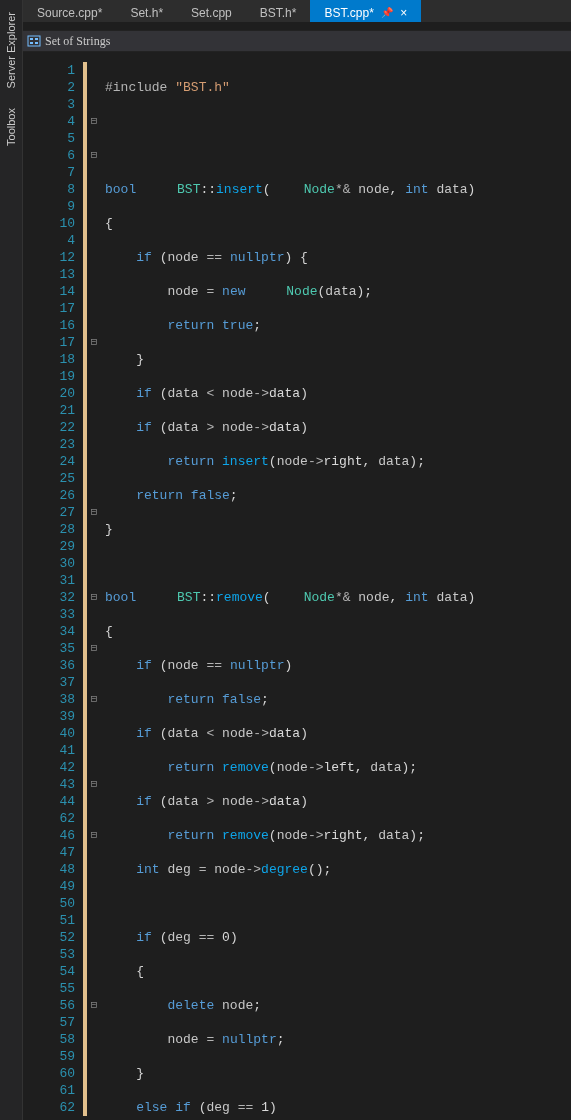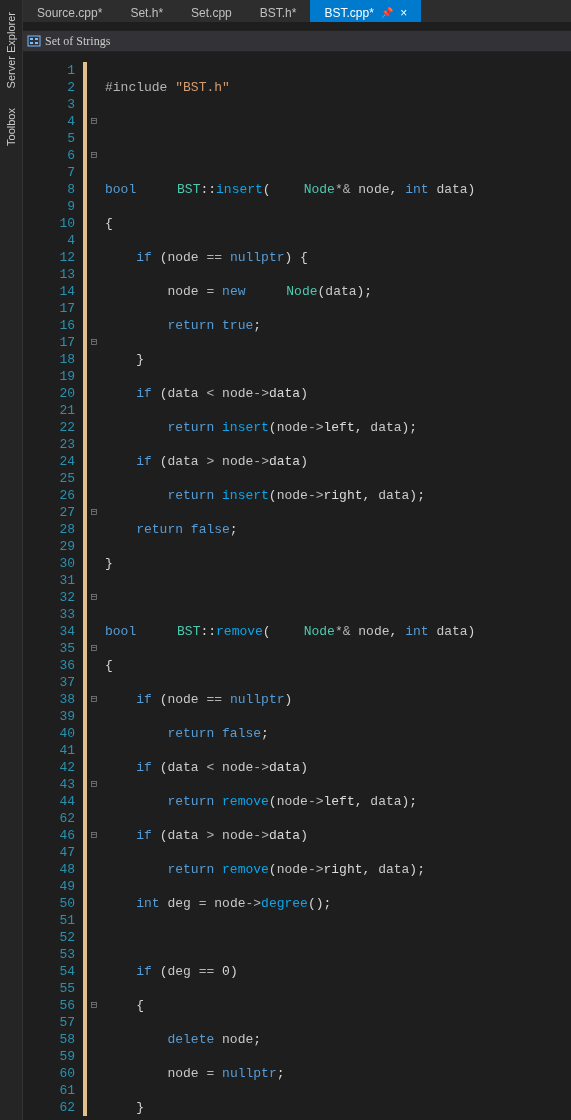--- a/index.html
+++ b/index.html
@@ -389,21 +389,20 @@
 <div class="line"><span class="op">#include</span> <span class="str">"BST.h"</span></div>
 <div class="line"></div>
 <div class="line"></div>
 <div class="line"><span class="kw">bool</span> <span class="ty">BST</span><span class="pn">::</span><span class="fn">insert</span><span class="pn">(</span><span class="ty">Node</span><span class="op">*&amp;</span> <span class="id">node</span><span class="pn">,</span> <span class="kw">int</span> <span class="id">data</span><span class="pn">)</span></div>
 <div class="line"><span class="pn">{</span></div>
 <div class="line">    <span class="kw">if</span> <span class="pn">(</span><span class="id">node</span> <span class="op">==</span> <span class="kw">nullptr</span><span class="pn">) {</span></div>
 <div class="line">        <span class="id">node</span> <span class="op">=</span> <span class="kw">new</span> <span class="ty">Node</span><span class="pn">(</span><span class="id">data</span><span class="pn">);</span></div>
 <div class="line">        <span class="kw">return</span> <span class="kw">true</span><span class="pn">;</span></div>
 <div class="line">    <span class="pn">}</span></div>
 <div class="line">    <span class="kw">if</span> <span class="pn">(</span><span class="id">data</span> <span class="op">&lt;</span> <span class="id">node</span><span class="op">-&gt;</span><span class="id2">data</span><span class="pn">)</span></div>
-<div class="line">        <span class="kw">return</span> <span class="fn">insert</span><span class="pn">(</span><span class="id">node</span><span class="op">-&gt;</span><span class="id2">left</span><span class="pn">,</span> <span class="id">data</span><span class="pn">);</span></div>
 <div class="line">    <span class="kw">if</span> <span class="pn">(</span><span class="id">data</span> <span class="op">&gt;</span> <span class="id">node</span><span class="op">-&gt;</span><span class="id2">data</span><span class="pn">)</span></div>
 <div class="line">        <span class="kw">return</span> <span class="fn">insert</span><span class="pn">(</span><span class="id">node</span><span class="op">-&gt;</span><span class="id2">right</span><span class="pn">,</span> <span class="id">data</span><span class="pn">);</span></div>
 <div class="line">    <span class="kw">return</span> <span class="kw">false</span><span class="pn">;</span></div>
 <div class="line"><span class="pn">}</span></div>
 <div class="line"></div>
 <div class="line"><span class="kw">bool</span> <span class="ty">BST</span><span class="pn">::</span><span class="fn">remove</span><span class="pn">(</span><span class="ty">Node</span><span class="op">*&amp;</span> <span class="id">node</span><span class="pn">,</span> <span class="kw">int</span> <span class="id">data</span><span class="pn">)</span></div>
 <div class="line"><span class="pn">{</span></div>
 <div class="line">    <span class="kw">if</span> <span class="pn">(</span><span class="id">node</span> <span class="op">==</span> <span class="kw">nullptr</span><span class="pn">)</span></div>
 <div class="line">        <span class="kw">return</span> <span class="kw">false</span><span class="pn">;</span></div>
 <div class="line">    <span class="kw">if</span> <span class="pn">(</span><span class="id">data</span> <span class="op">&lt;</span> <span class="id">node</span><span class="op">-&gt;</span><span class="id2">data</span><span class="pn">)</span></div>

